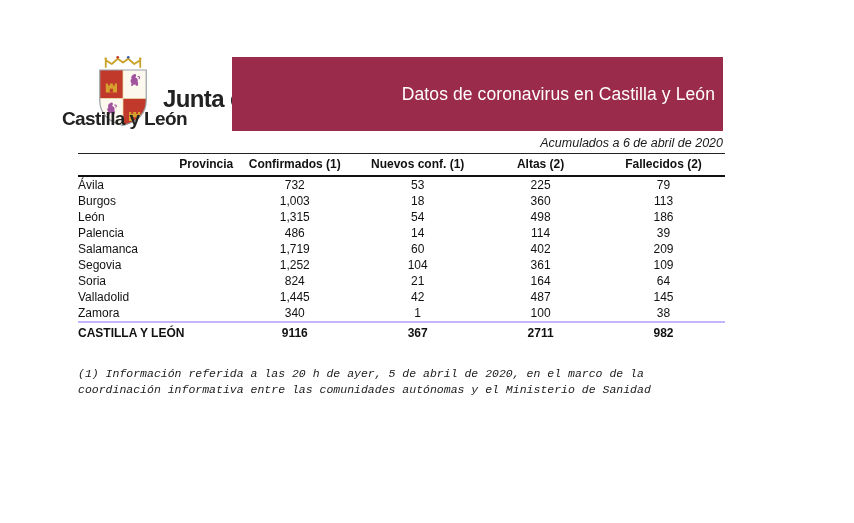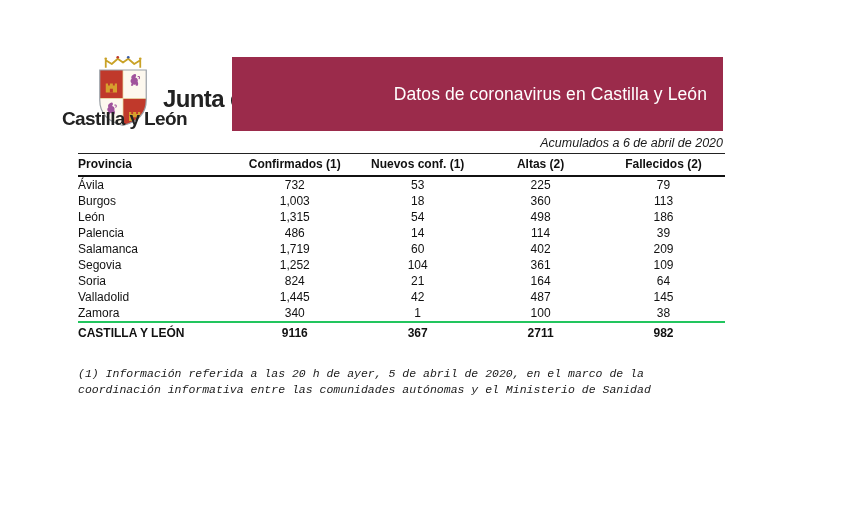--- a/index.html
+++ b/index.html
@@ -17,43 +17,43 @@
   }
   .logo-line2 {
     position:absolute; left:0px; bottom:-2px;
     font-size:19px; font-weight:bold; letter-spacing:-0.6px; white-space:nowrap; color:#222;
   }
 
   
   .banner {
     position:absolute; left:232px; top:57px; width:491px; height:74px;
     background:#9b2b4b; display:flex; align-items:center; justify-content:flex-end;
-    box-sizing:border-box; padding-right:16px;
+    box-sizing:border-box; padding-right:8px;
   }
   .banner-title { color:#ffffff; font-size:17.5px; letter-spacing:0.1px; }
 
   .subtitle {
     position:absolute; left:232px; top:136px; width:491px;
     text-align:right; font-style:italic; font-size:12.5px; color:#1a1a1a;
   }
 
   
   table.covid {
     position:absolute; left:78px; top:153px; width:647px;
     border-collapse:collapse; font-size:12px; color:#111;
     border-top:1px solid #222;
   }
   table.covid th {
     font-weight:bold; padding:3px 0 4px 0;
     border-bottom:2px solid #111; font-size:12px;
   }
-  table.covid th.c-prov { text-align:left; }
+  table.covid th.c-prov { text-align:right; }
   table.covid td { text-align:center; height:16px; padding:0; line-height:16px; }
   table.covid td.c-prov { text-align:left; }
-  table.covid tr.last-data td { border-bottom:2px solid #22c55e; }
+  table.covid tr.last-data td { border-bottom:2px solid #c4b5fd; }
   table.covid tr.total td { font-weight:bold; padding-top:2px; }
 
   
   .footnote {
     position:absolute; left:78px; width:645px;
     font-style:italic; font-size:11.5px; line-height:1.4; color:#1a1a1a;font-family:Liberation Mono, monospace;
   }
   .fn1 { top:366px; }
   .fn2 { top:418px; }
 </style>

